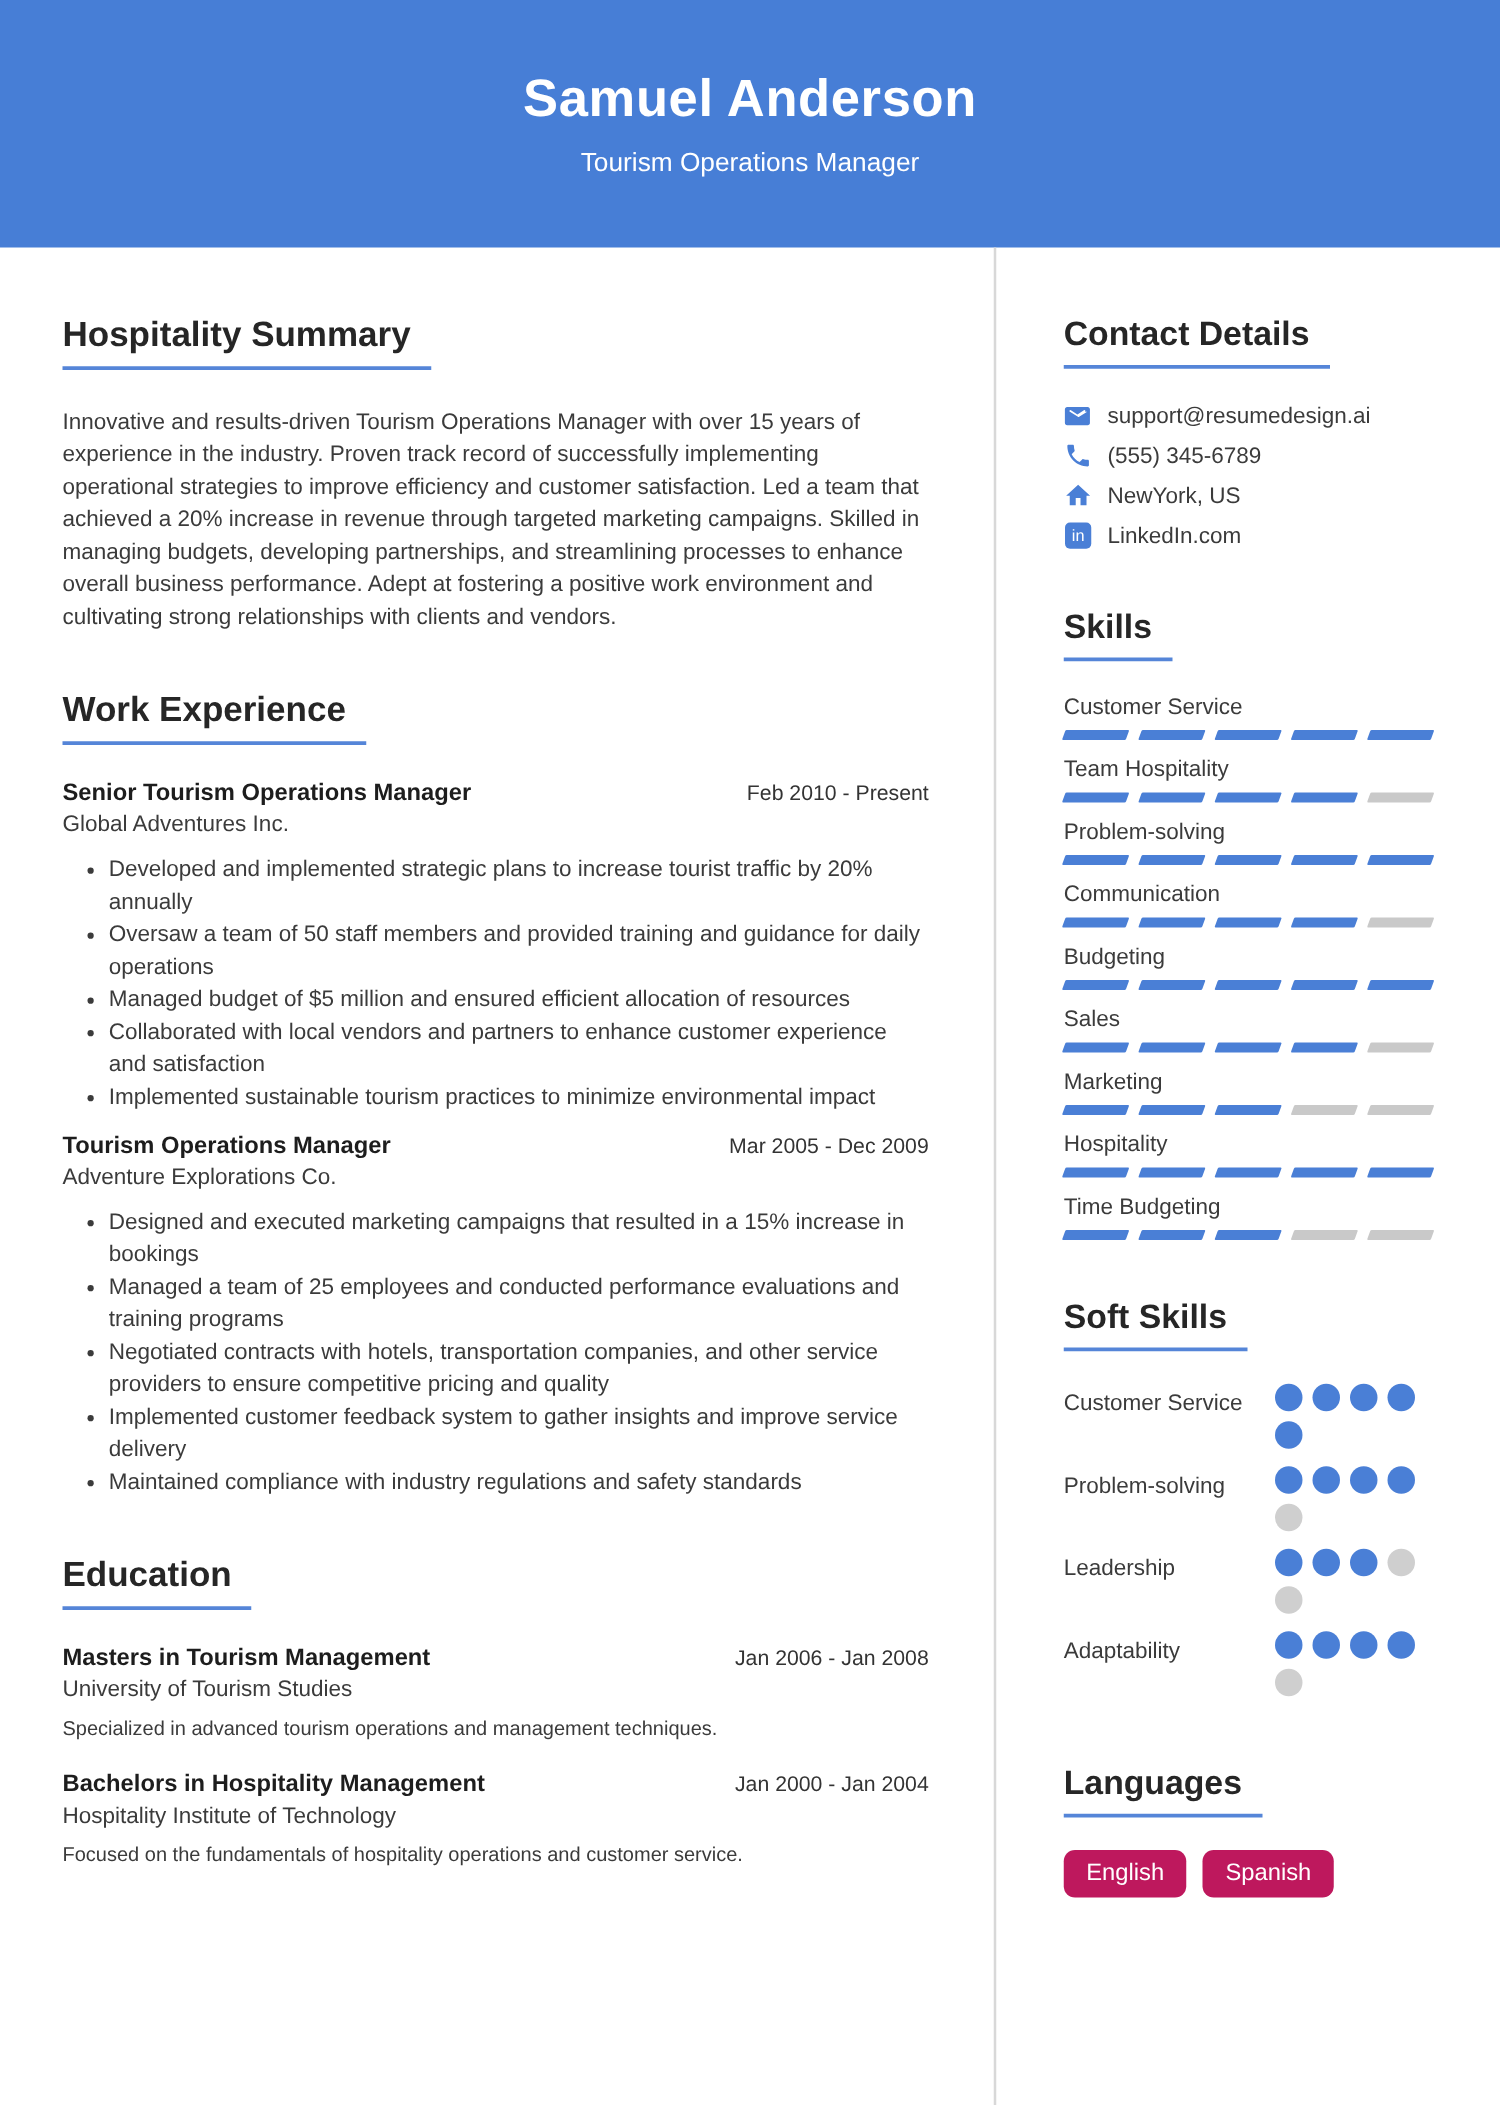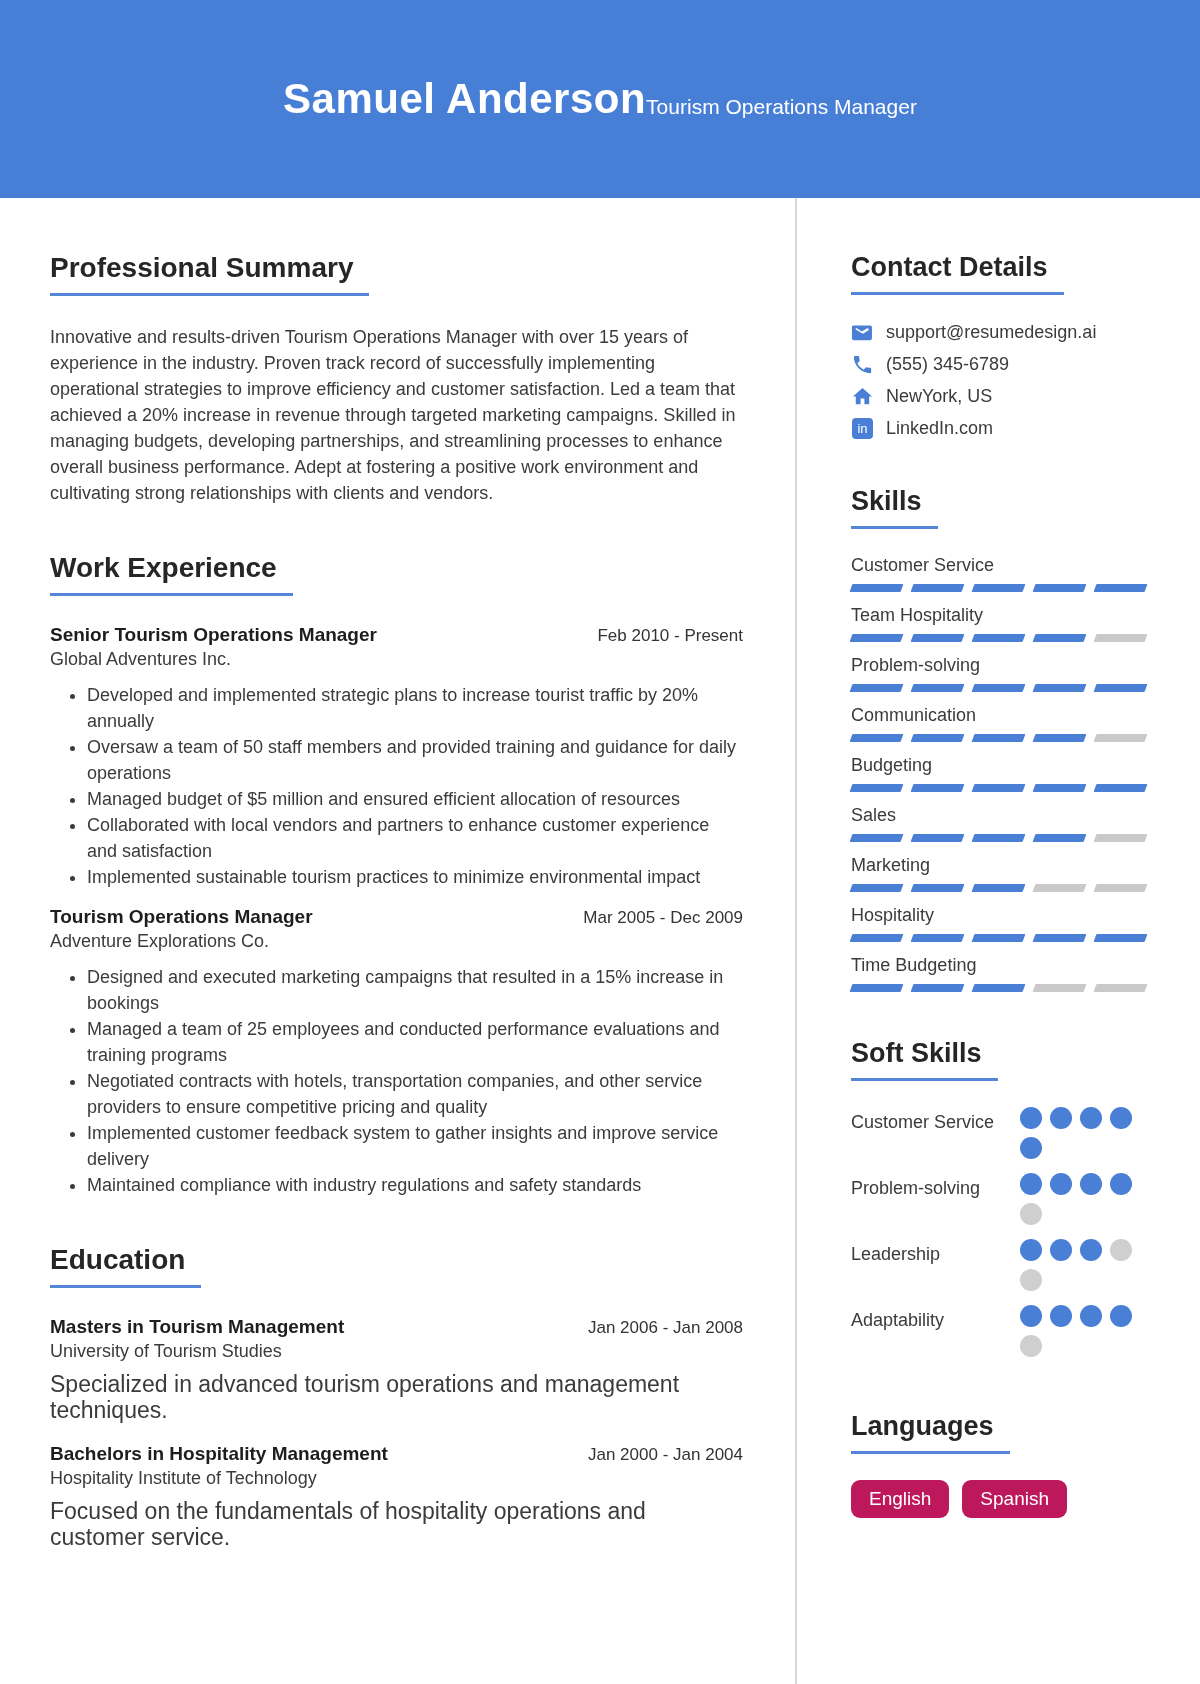--- a/index.html
+++ b/index.html
@@ -1,21 +1,21 @@
 <!DOCTYPE html>
 <html><head>
 <meta charset="utf-8">
 <style>
   * { margin:0; padding:0; box-sizing:border-box; }
   html,body { background:#e9e9e9; }
   body { font-family:"Liberation Sans", sans-serif; }
   .page { width:1200px; height:1684px; margin:0 auto; background:#ffffff; overflow:hidden; }
 
   
-  .header { height:198px; background:#477ed6; display:flex; flex-direction:row;
+  .header { height:198px; background:#477ed6; display:flex; flex-direction:column;
             align-items:center; justify-content:center; }
   .person-name { color:#ffffff; font-size:42px; font-weight:700; letter-spacing:0.5px; }
   .person-title { color:#ffffff; font-size:21px; font-weight:400; margin-top:16px; }
 
   
   .content { display:flex; height:1486px; }
   .left-col { width:797px; border-right:2px solid #d8d8d8; padding:54px 52px 0 50px; }
   .right-col { width:401px; padding:54px 50px 0 54px; }
 
   
@@ -30,21 +30,21 @@
 
   .job { margin-bottom:16px; }
   .row-head { display:flex; justify-content:space-between; align-items:baseline; }
   .job-title { font-size:19px; font-weight:700; color:#1d1d1d; }
   .job-date { font-size:17px; color:#333333; white-space:nowrap; }
   .company { font-size:18px; color:#3b3b3b; margin-top:3px; }
   ul.bullets { margin:12px 0 0; padding-left:37px; }
   ul.bullets li { font-size:18px; line-height:26px; color:#3b3b3b; }
 
   .edu { margin-bottom:20px; }
-  .edu-desc { font-size:23px; line-height:26px; color:#3b3b3b; margin-top:9px; }
+  .edu-desc { font-size:16px; line-height:26px; color:#3b3b3b; margin-top:9px; }
 
   
   .contact-item { display:flex; align-items:center; margin-bottom:9px; }
   .contact-item .cicon { width:23px; height:23px; flex:0 0 23px; display:flex;
                          align-items:center; justify-content:center; }
   .contact-item .ctext { font-size:18px; color:#3b3b3b; margin-left:12px; }
   .cicon svg { width:23px; height:23px; fill:#4a7fd6; }
   .in-badge { width:21px; height:21px; background:#4a7fd6; border-radius:4px; color:#fff;
               font-size:13px; font-weight:400; display:flex; align-items:center;
               justify-content:center; }
@@ -80,21 +80,21 @@
   <header class="header">
     <div class="person-name">Samuel Anderson</div>
     <div class="person-title">Tourism Operations Manager</div>
   </header>
 
   <div class="content">
 
     <main class="left-col">
 
       <section>
-        <h2 class="sec"><span>Professional Summary</span></h2>
+        <h2 class="sec"><span>Hospitality Summary</span></h2>
         <p class="summary-text">Innovative and results-driven Tourism Operations Manager with over 15 years of experience in the industry. Proven track record of successfully implementing operational strategies to improve efficiency and customer satisfaction. Led a team that achieved a 20% increase in revenue through targeted marketing campaigns. Skilled in managing budgets, developing partnerships, and streamlining processes to enhance overall business performance. Adept at fostering a positive work environment and cultivating strong relationships with clients and vendors.</p>
       </section>
 
       <section>
         <h2 class="sec"><span>Work Experience</span></h2>
         <div id="jobs">
             <div class="job">
               <div class="row-head">
                 <div class="job-title">Senior Tourism Operations Manager</div>
                 <div class="job-date">Feb 2010 - Present</div>

